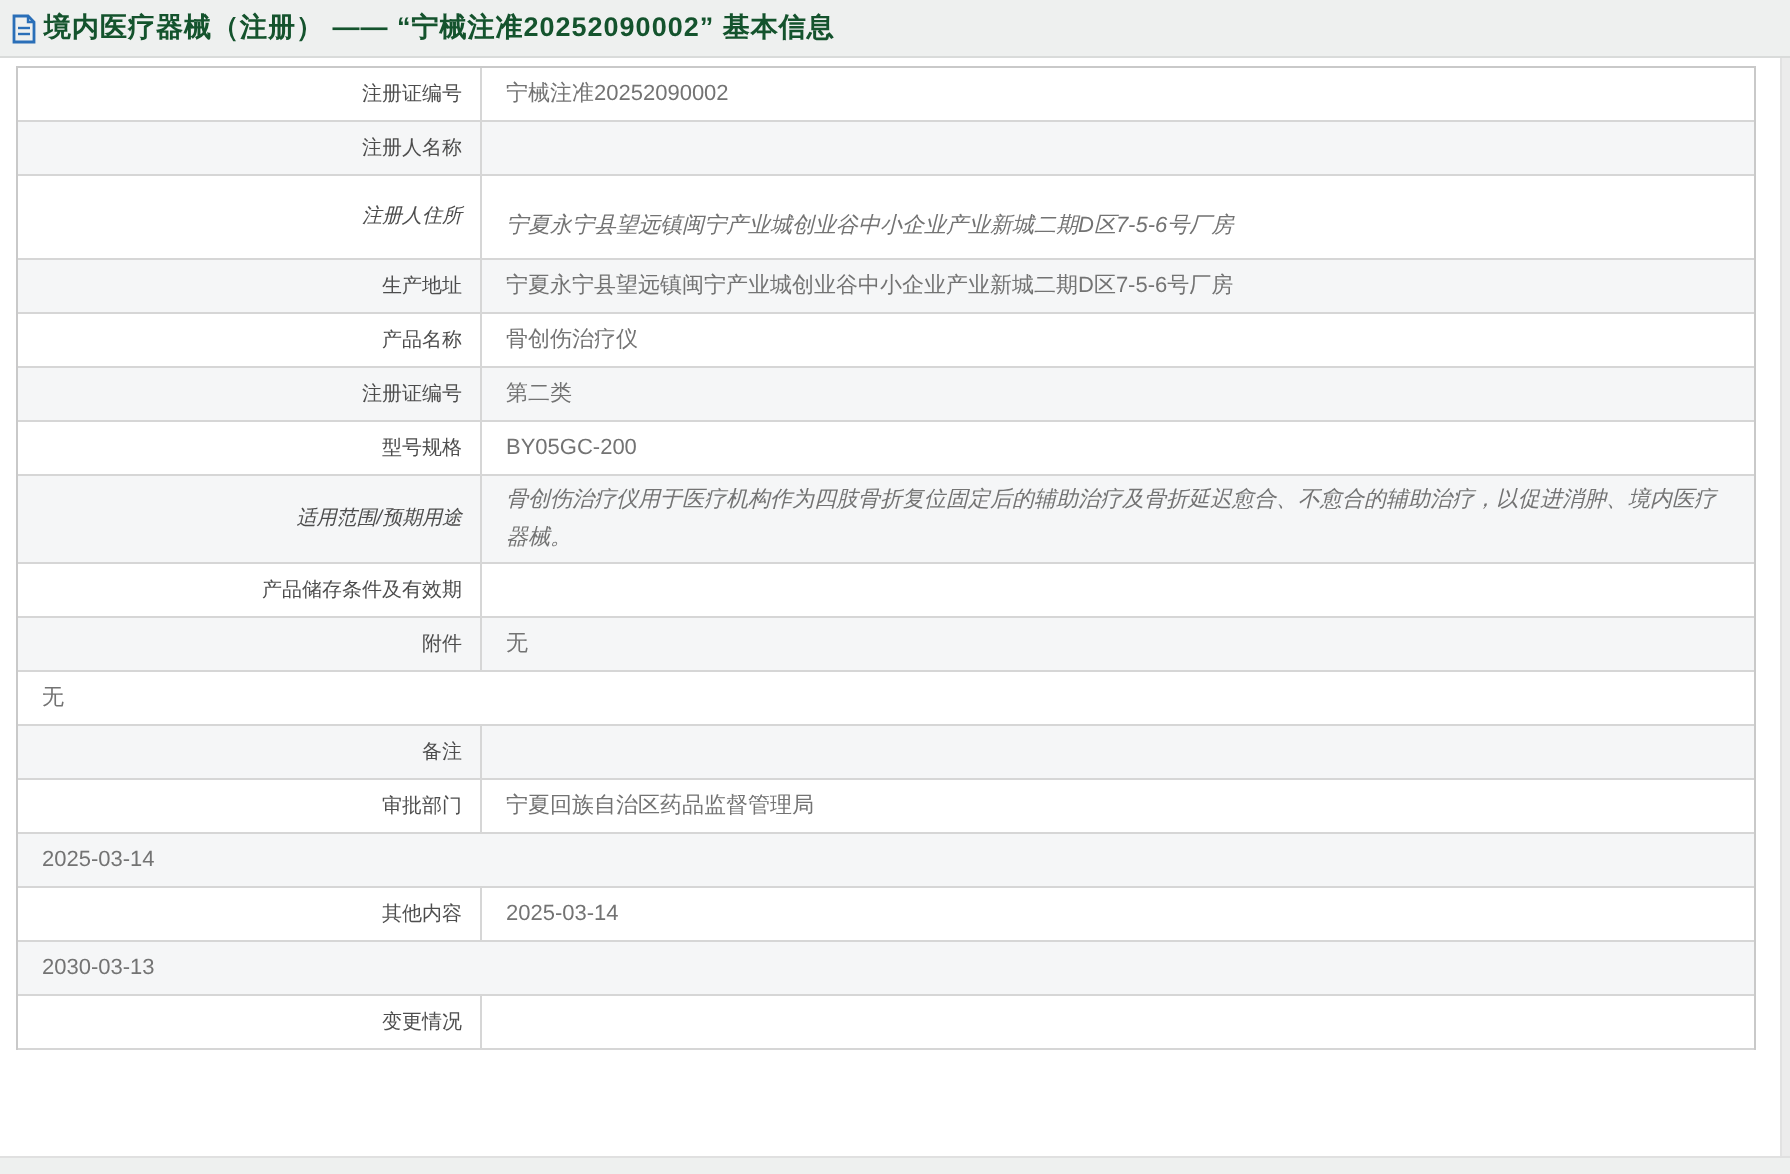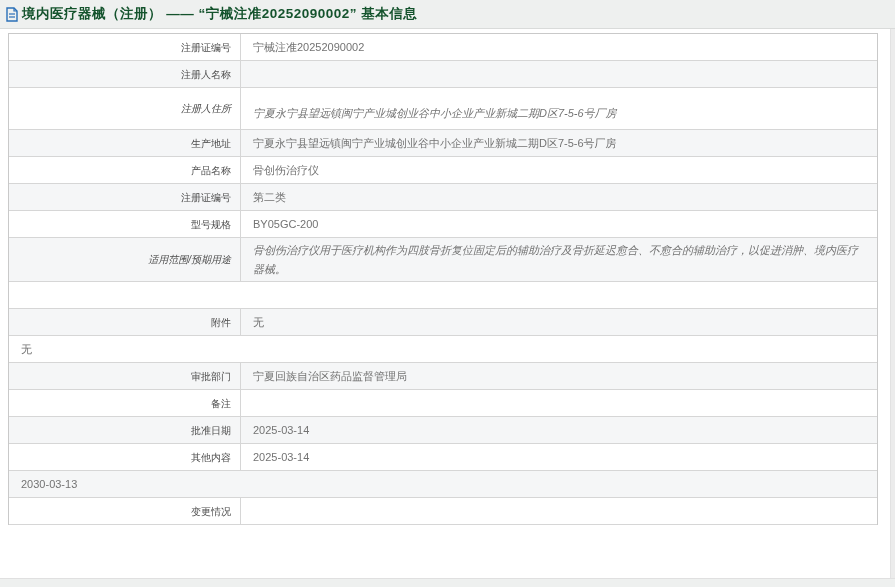--- a/index.html
+++ b/index.html
@@ -119,39 +119,39 @@
   </div>
   <div class="row">
     <div class="label-cell">型号规格</div>
     <div class="value-cell">BY05GC-200</div>
   </div>
   <div class="row row-tall">
     <div class="label-cell">适用范围/预期用途</div>
     <div class="value-cell">骨创伤治疗仪用于医疗机构作为四肢骨折复位固定后的辅助治疗及骨折延迟愈合、不愈合的辅助治疗，以促进消肿、境内医疗器械。</div>
   </div>
   <div class="row">
+    <div class="label-cell">产品储存条件及有效期</div>
     <div class="value-cell"></div>
   </div>
   <div class="row">
     <div class="label-cell">附件</div>
     <div class="value-cell">无</div>
   </div>
   <div class="row">
     <div class="value-cell">无</div>
   </div>
   <div class="row">
+    <div class="label-cell">备注</div>
+    <div class="value-cell"></div>
+  </div>
+  <div class="row">
     <div class="label-cell">审批部门</div>
     <div class="value-cell">宁夏回族自治区药品监督管理局</div>
   </div>
   <div class="row">
-    <div class="label-cell">备注</div>
-    <div class="value-cell"></div>
-  </div>
-  <div class="row">
-    <div class="label-cell">批准日期</div>
     <div class="value-cell">2025-03-14</div>
   </div>
   <div class="row">
     <div class="label-cell">其他内容</div>
     <div class="value-cell">2025-03-14</div>
   </div>
   <div class="row">
     <div class="value-cell">2030-03-13</div>
   </div>
   <div class="row">

